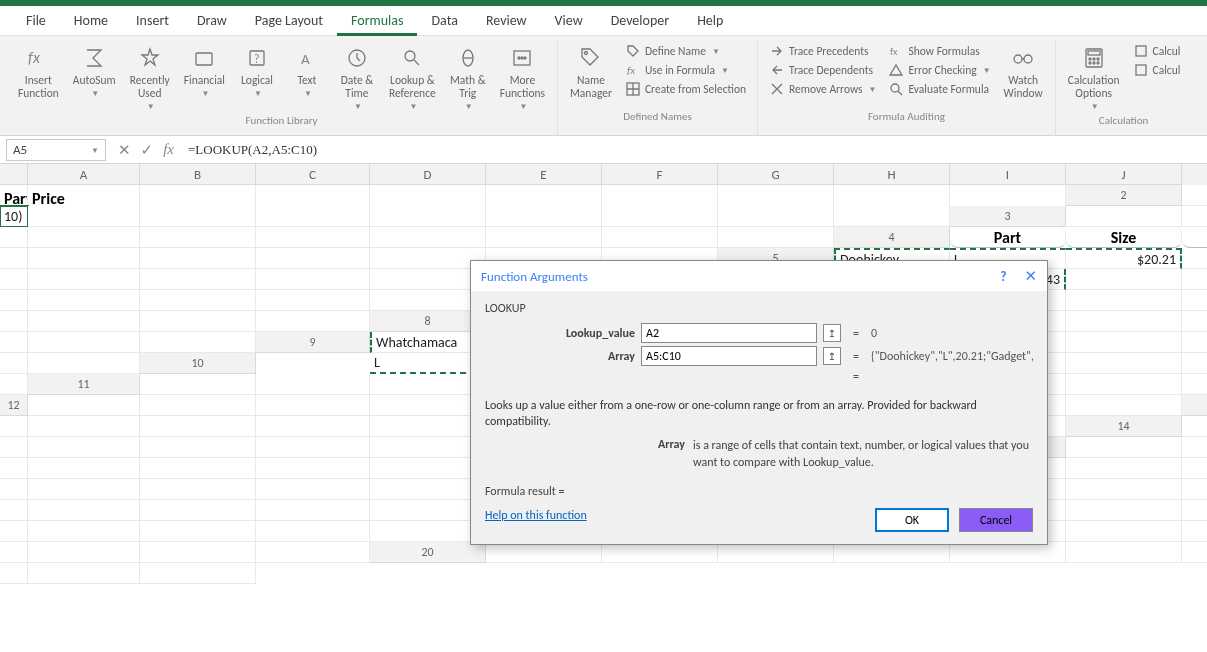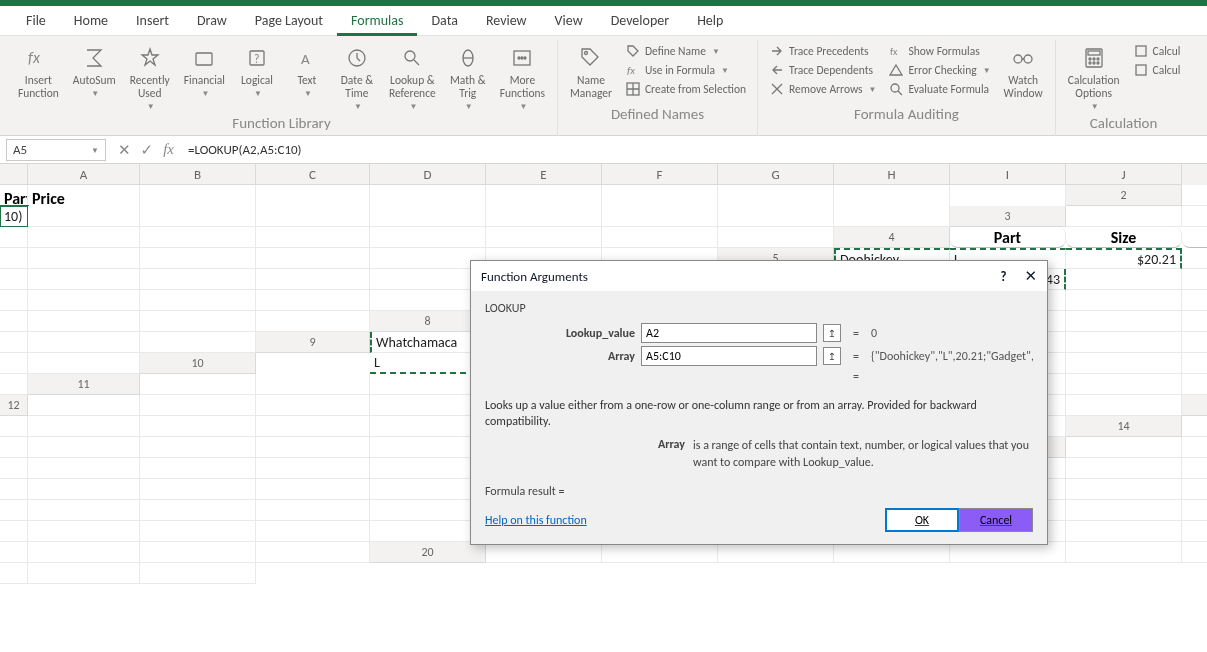--- a/index.html
+++ b/index.html
@@ -10,58 +10,58 @@
   .tab.active { color: #217346; border-bottom: 3px solid #217346; height:30px; }
   .ribbon { display: flex; background: #f3f2f1; border-bottom: 1px solid #d4d4d4; height: 100px; padding: 4px 6px 0 6px; }
   .group { display: flex; flex-direction: column; align-items: center; border-right: 1px solid #e1e1e1; padding: 2px 8px; height: 96px; color:#666; }
   .group:last-child { border-right:none; }
   .group-row { display: flex; gap: 6px; align-items: flex-start; }
   .btn { display:flex; flex-direction:column; align-items:center; justify-content:flex-start; gap:2px; padding: 2px 4px; min-width: 44px; font-size: 11.5px; color:#666; line-height:1.15; text-align:center; cursor:pointer; }
   .btn .ic { width: 28px; height: 28px; display:flex; align-items:center; justify-content:center; }
   .small-stack { display:flex; flex-direction:column; gap:1px; font-size:11.5px; color:#666; }
   .small-stack .row { display:flex; align-items:center; gap:4px; padding:1px 3px; cursor:pointer; white-space:nowrap;}
   .small-stack .ic { width:16px; height:16px; display:inline-flex; align-items:center; justify-content:center;}
-  .group-label { font-size: 15px; color: #888; margin-top:auto; margin-bottom:11px;text-align:right; }
+  .group-label { font-size: 11px; color: #888; margin-top:auto; margin-bottom:11px;text-align:right; }
   .chev { font-size:8px; color:#888; margin-left:2px;}
 
   .namebar { display:flex; align-items:center; height:28px; border-bottom:1px solid #d4d4d4; background:#fff; }
   .namebox { width:100px; border:1px solid #c8c8c8; height:22px; margin:0 6px; display:flex; align-items:center; padding:0 6px; font-size:13px; justify-content:space-between;}
   .fx-controls { display:flex; align-items:center; gap:10px; padding:0 6px; color:#888;}
   .fx-controls span { font-size:15px; cursor:pointer; }
   .fxlabel { font-family: "Cambria Math", serif; font-style: italic; color:#888; font-size:15px;}
-  .formula-input { flex:1; padding:0 8px; font-size:13px; color:#333; }
+  .formula-input { flex:1; padding:0 8px; font-size:13px; color:#333;font-family:Liberation Serif, serif; }
 
   .sheet { position:relative; display:grid; grid-template-columns: 28px 112px 116px 114px repeat(8, 116px); grid-auto-rows: 21px; }
   .sheet .hdr { background:#f3f2f1; border:1px solid #d9d9d9; border-top:none; border-left:none; display:flex; align-items:center; justify-content:center; font-size:13px; color:#666;}
   .sheet .rowhdr { background:#f3f2f1; border:1px solid #d9d9d9; border-top:none; border-left:none; display:flex; align-items:center; justify-content:center; font-size:12px; color:#666;}
   .sheet .cell { border:1px solid #e9e9e9; border-top:none; border-left:none; padding:0 4px; display:flex; align-items:center; font-size:14px; color:#222; background:#fff; overflow:hidden; white-space:nowrap;}
   .sheet .cell.bold { font-weight:700; font-size:16px; color:#000;}
   .sheet .cell.right { justify-content:flex-end; }
   .sheet .cell.center { justify-content:center;border-radius:8px; }
   .sel { outline:2px solid #217346; outline-offset:-1px; }
 
   
   .dialog { position:absolute; left:470px; top:260px; width:578px; background:#f0f0f0; border:1px solid #888; box-shadow: 3px 3px 10px rgba(0,0,0,.25); }
-  .dlg-title { display:flex; align-items:center; justify-content:space-between; padding:6px 10px; background:#fff; font-size:13px; color:#0f172a;}
+  .dlg-title { display:flex; align-items:center; justify-content:space-between; padding:6px 10px; background:#fff; font-size:13px; color:#3b82f6;}
   .dlg-title .icons { display:flex; gap:18px; align-items:center;}
   .dlg-body { padding: 10px 14px 10px 14px; font-size:12px; color:#444;}
   .dlg-body .fname { font-size:12px; margin-bottom:8px; }
   .argrow { display:flex; align-items:center; gap:6px; margin:3px 0;}
   .argrow .albl { width:150px; text-align:right; font-weight:bold; font-size:12px;}
   .argrow input { width:176px; height:20px; border:1px solid #888; padding:0 4px; font-size:12px; }
   .argrow .pick { width:18px; height:18px; border:1px solid #888; background:#fff; display:flex; align-items:center; justify-content:center; font-size:10px; cursor:pointer;}
   .argrow .eq { margin:0 6px; color:#555;}
   .argrow .res { font-size:12px; color:#555; flex:1; overflow:hidden; white-space:nowrap;}
   .desc { margin:14px 0 8px 0; font-size:12px; line-height:1.35; color:#333;}
   .desc2 { display:flex; gap:8px; font-size:12px; margin-bottom:14px;}
   .desc2 .k { width:200px; text-align:right; font-weight:bold;}
   .desc2 .v { flex:1; line-height:1.35;}
-  .dlg-foot { display:flex; align-items:center; justify-content:space-between; padding: 0 14px 12px 14px;}
+  .dlg-foot { display:flex; align-items:flex-start; justify-content:space-between; padding: 0 14px 12px 14px;}
   .linkish { color:#0563c1; text-decoration:underline; font-size:12px; cursor:pointer;}
-  .dlg-btns { display:flex; text-decoration:underline;}
+  .dlg-btns { display:flex; gap:10px;}
   .dlg-btn { width:74px; height:24px; border:1px solid #888; background:#8b5cf6; font-size:12px; cursor:pointer; }
   .dlg-btn.primary { border:2px solid #0078d4; background:#fff; }
 
   svg { stroke:#777; fill:none; stroke-width:1.3; }
 </style>
 </head>
 <body>
 
 <div class="topbar"></div>
 

